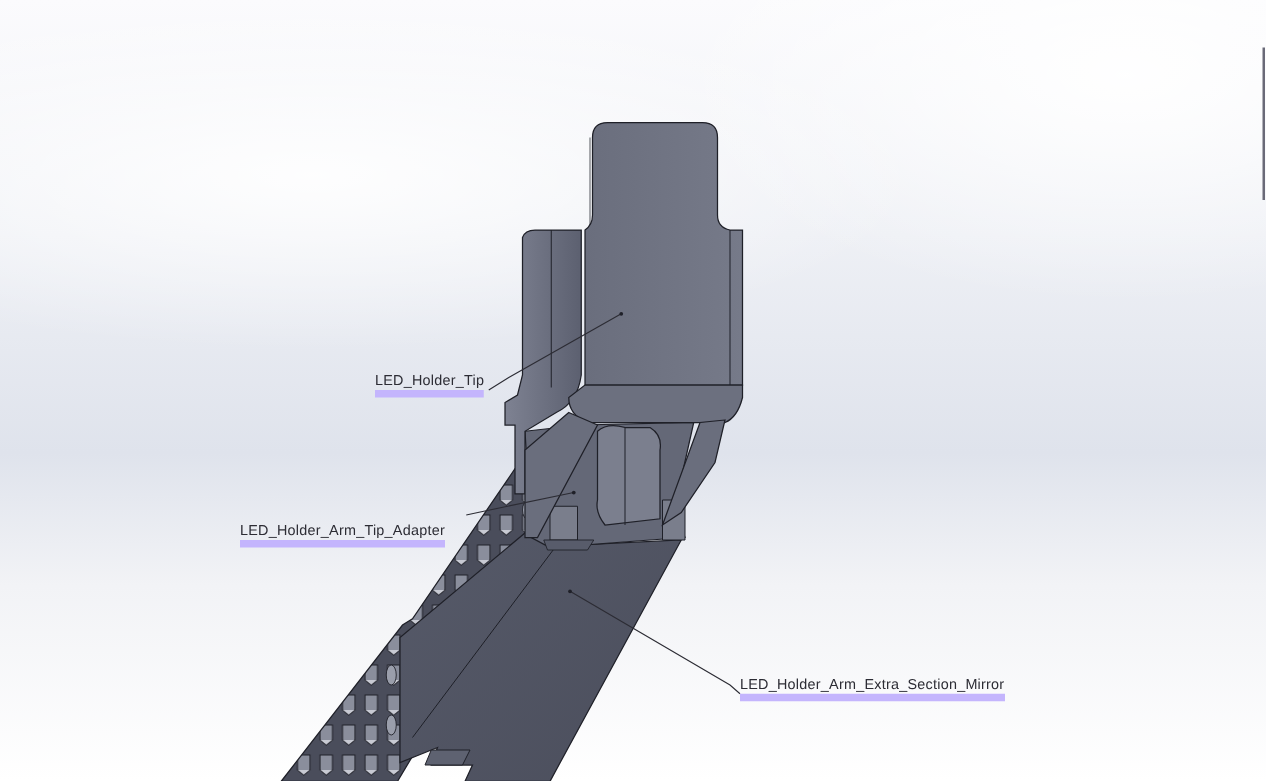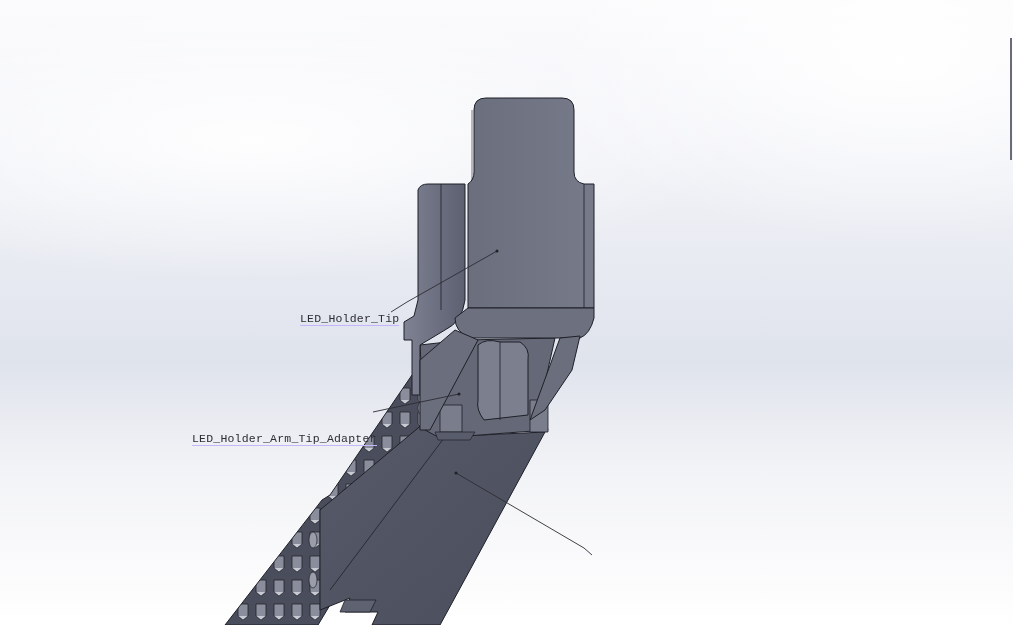--- a/index.html
+++ b/index.html
@@ -7,29 +7,28 @@
       width: 1013px; height: 625px; overflow: hidden; position: relative;
       background:
         radial-gradient(ellipse 520px 260px at 900px 60px, rgba(255,255,255,0.95), rgba(255,255,255,0) 70%),
         radial-gradient(ellipse 700px 200px at 250px 140px, rgba(255,255,255,0.9), rgba(255,255,255,0) 70%),
         linear-gradient(180deg, #fbfbfd 0%, #eef0f5 30%, #dfe3ec 58%, #f2f3f6 75%, #ffffff 100%);
       font-family: "DejaVu Sans", sans-serif;
     }
     #viewport { position: absolute; left: 0; top: 0; width: 1013px; height: 625px; }
     .callout {
       position: absolute;
-      font-family: Liberation Mono, monospace;
+      font-family: Liberation Sans, sans-serif;
       font-size: 11.5px;
       letter-spacing: 0.2px;
       color: #2c2c34;
-      border-bottom: 1px solid #c4b5fd;
+      border-bottom: 6px solid #c4b5fd;
       line-height: 13px;
       white-space: nowrap;
       cursor: pointer;
-      margin-top: 13px;
     }
     .edge-line {
       position: absolute; left: 1010px; top: 38px; width: 2px; height: 122px;
       background: #6a6a78;
     }
   </style>
 </head>
 <body>
 
 <div id="viewport">
@@ -95,15 +94,16 @@
       <circle cx="497" cy="251" r="1.5" fill="#1f2028"></circle>
       <polyline points="373,412 387,409 459,394" fill="none" stroke="#2c2c34" stroke-width="0.9"></polyline>
       <circle cx="459" cy="394" r="1.5" fill="#1f2028"></circle>
       <polyline points="592,555 584,548 456,473" fill="none" stroke="#2c2c34" stroke-width="0.9"></polyline>
       <circle cx="456" cy="473" r="1.5" fill="#1f2028"></circle>
     </g>
   </svg>
 
   <div class="callout" style="left:300px; top:299px;">LED_Holder_Tip</div>
   <div class="callout" style="left:192px; top:419px;">LED_Holder_Arm_Tip_Adapter</div>
+  <div class="callout" style="left:592px; top:542px;">LED_Holder_Arm_Extra_Section_Mirror</div>
 
   <div class="edge-line"></div>
 </div>
 
 </body></html>

